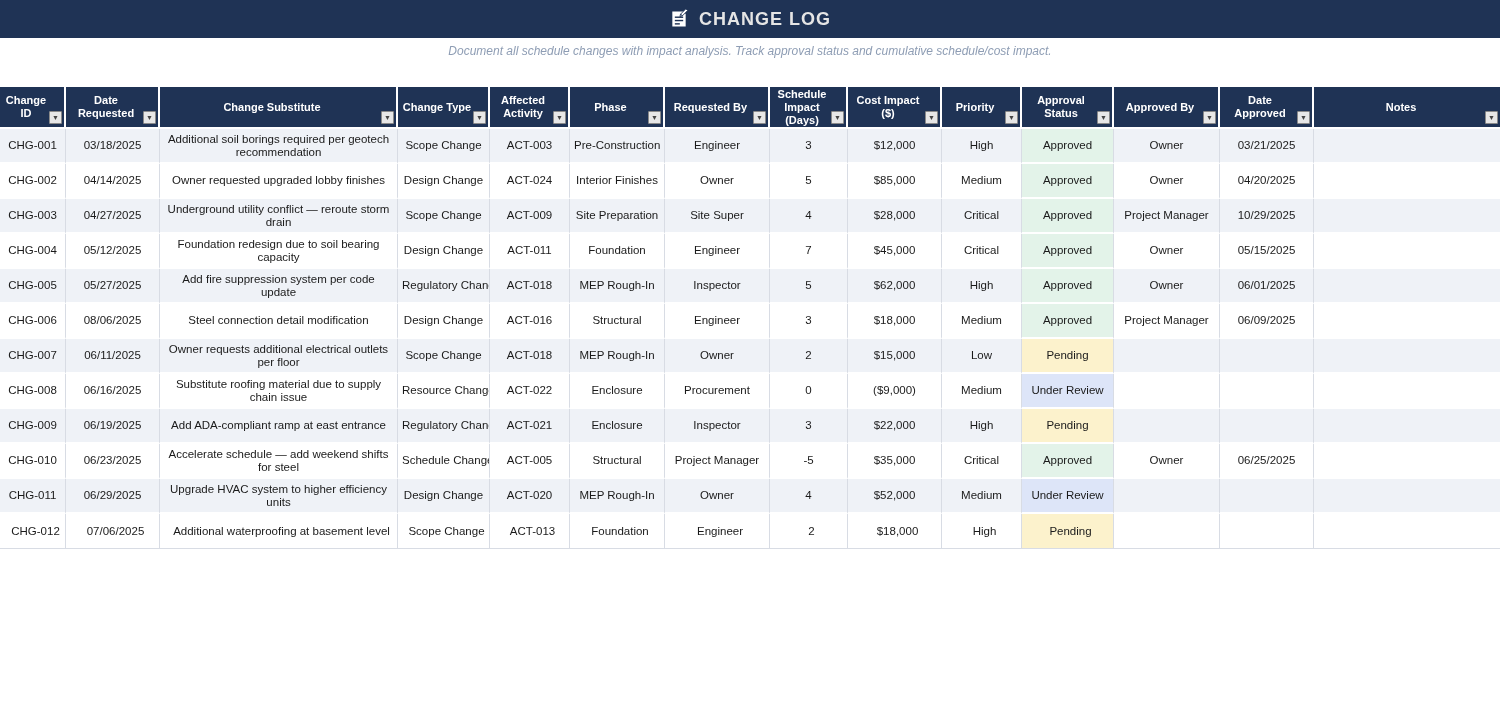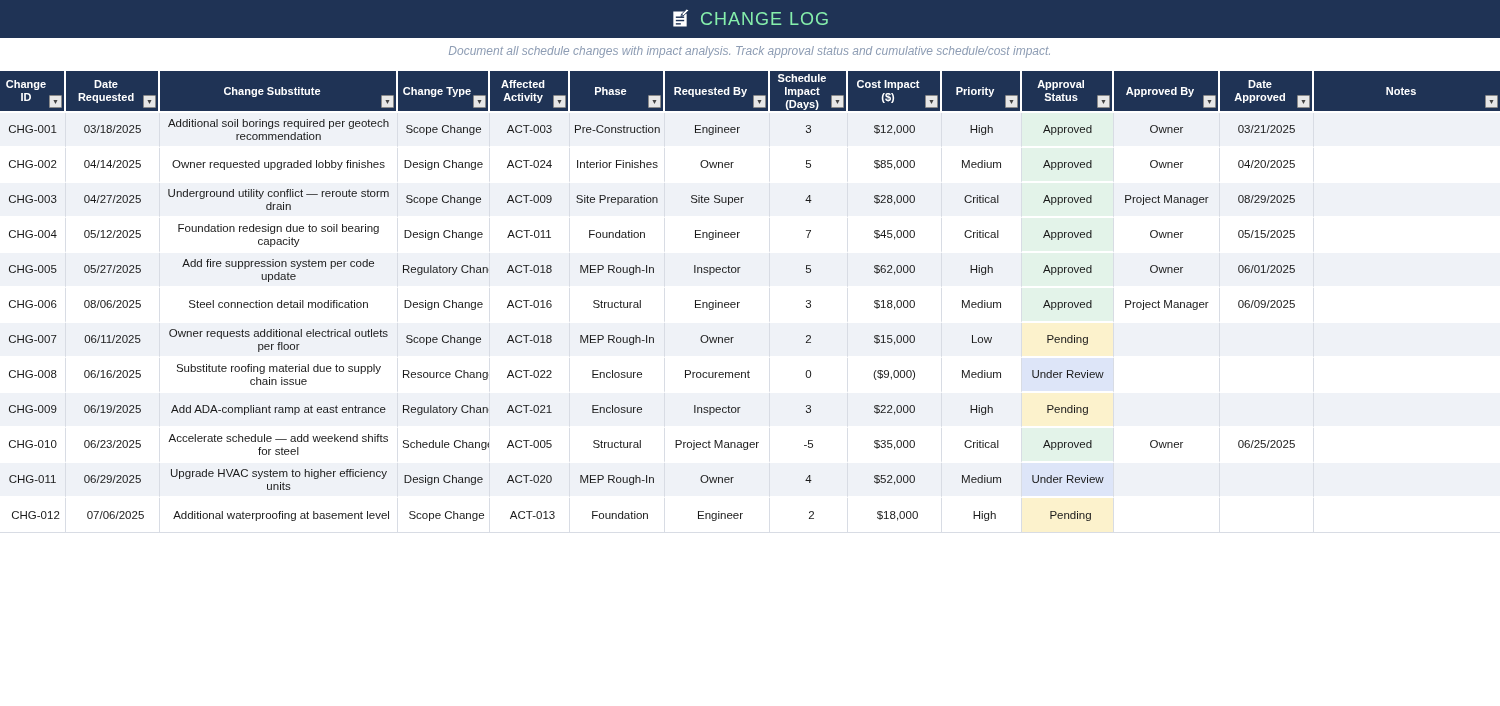--- a/index.html
+++ b/index.html
@@ -3,32 +3,32 @@
 <meta charset="utf-8">
 <style>
   * { margin:0; padding:0; box-sizing:border-box; }
   html,body { width:1500px; height:706px; background:#ffffff; font-family:"Liberation Sans", sans-serif; }
 
   .title-bar {
     width:1500px; height:38px; background:#1F3355;
     display:flex; align-items:center; justify-content:center; gap:10px;
   }
   .title-bar .app-title {
-    color:#86efac; font-size:18px; font-weight:normal; letter-spacing:1px;
+    color:#e5e5e5; font-size:18px; font-weight:bold; letter-spacing:1px;
   }
   .memo-icon { display:inline-flex; }
 
   .subtitle {
     width:1500px; text-align:center; margin-top:6px;
     font-size:12px; font-style:italic; color:#8E9DB4;
   }
 
   table.changelog {
     border-collapse:separate; border-spacing:0;
-    table-layout:fixed; width:1500px; margin-top:13px;
+    table-layout:fixed; width:1500px; margin-top:29px;
   }
 
   th.hdr {
     background:#1F3355; color:#ffffff; font-size:11px; font-weight:bold;
     text-align:center; vertical-align:middle; position:relative;
     height:42px; padding:0 14px 0 2px; overflow:hidden;
     border-right:2px solid #ffffff; border-bottom:2px solid #ffffff;
   }
   th.hdr:last-child { border-right:none; }
   .hdr-inner { line-height:13px; max-height:38px; overflow:hidden; display:block; }
@@ -188,21 +188,21 @@
         <td class="cell col-description">Underground utility conflict — reroute storm drain</td>
         <td class="cell col-change_type">Scope Change</td>
         <td class="cell col-affected_activity">ACT-009</td>
         <td class="cell col-phase">Site Preparation</td>
         <td class="cell col-requested_by">Site Super</td>
         <td class="cell col-schedule_impact">4</td>
         <td class="cell col-cost_impact">$28,000</td>
         <td class="cell col-priority">Critical</td>
         <td class="cell col-approval_status" style="background: rgb(227, 243, 233);">Approved</td>
         <td class="cell col-approved_by">Project Manager</td>
-        <td class="cell col-date_approved">08/29/2025</td>
+        <td class="cell col-date_approved">10/29/2025</td>
         <td class="cell col-notes"></td>
       </tr>
       <tr>
         <td class="cell col-change_id">CHG-004</td>
         <td class="cell col-date_requested">05/12/2025</td>
         <td class="cell col-description">Foundation redesign due to soil bearing capacity</td>
         <td class="cell col-change_type">Design Change</td>
         <td class="cell col-affected_activity">ACT-011</td>
         <td class="cell col-phase">Foundation</td>
         <td class="cell col-requested_by">Engineer</td>

